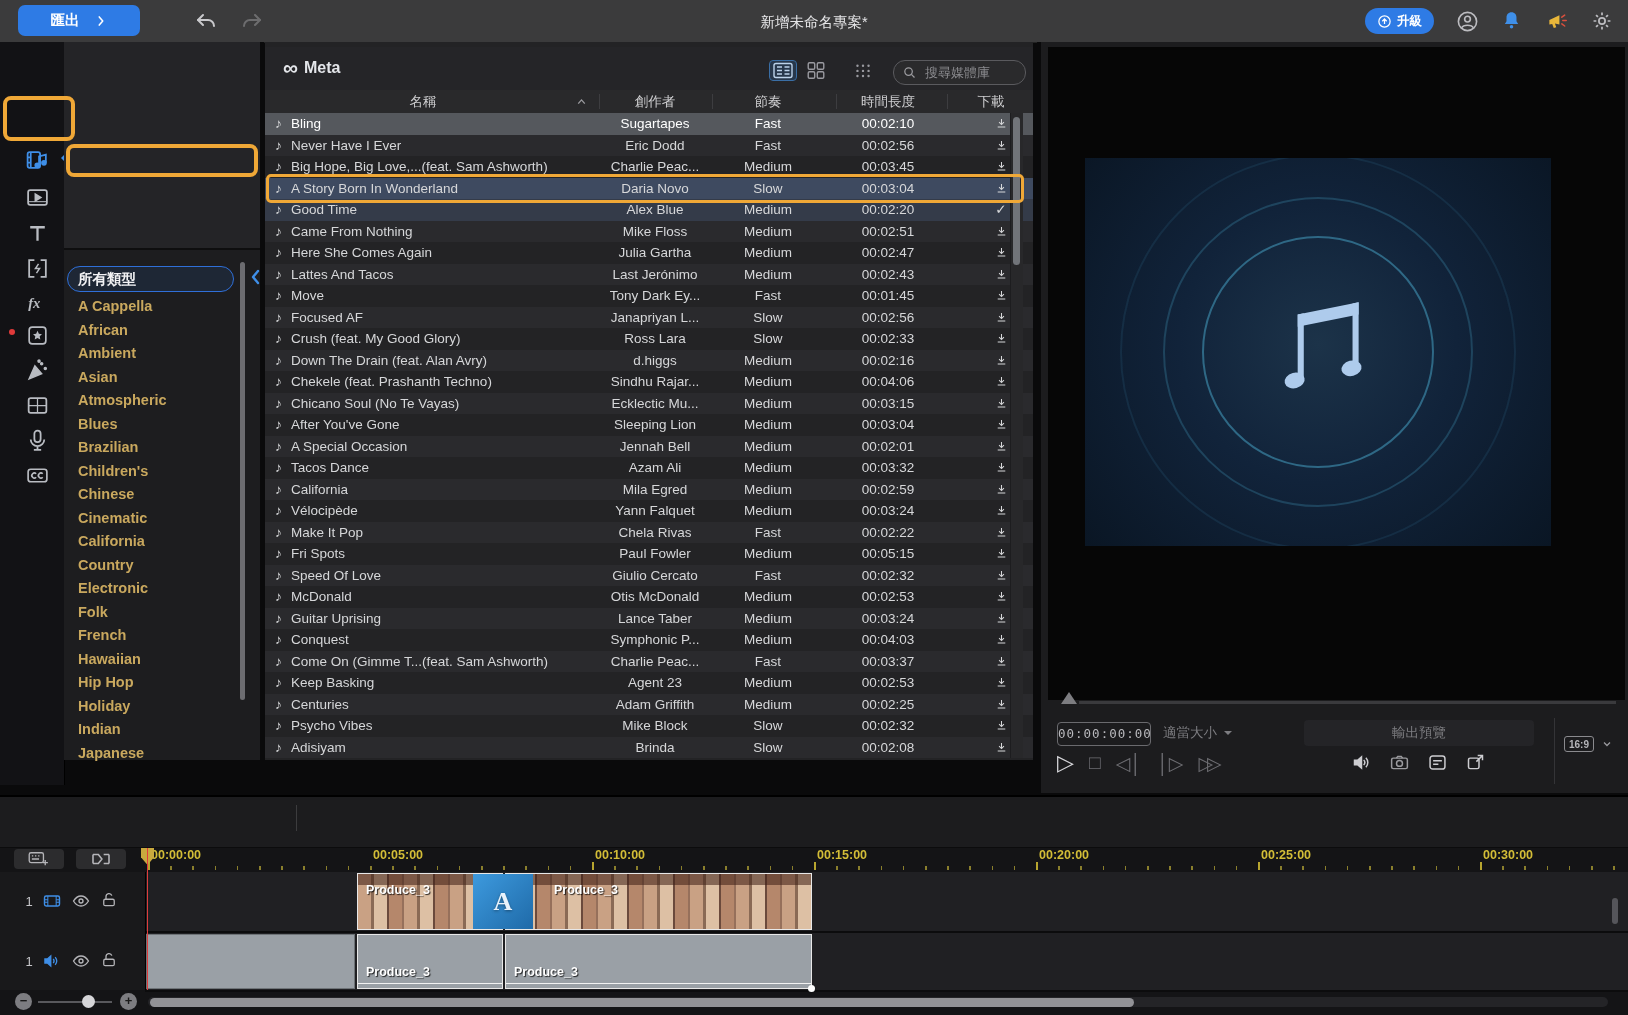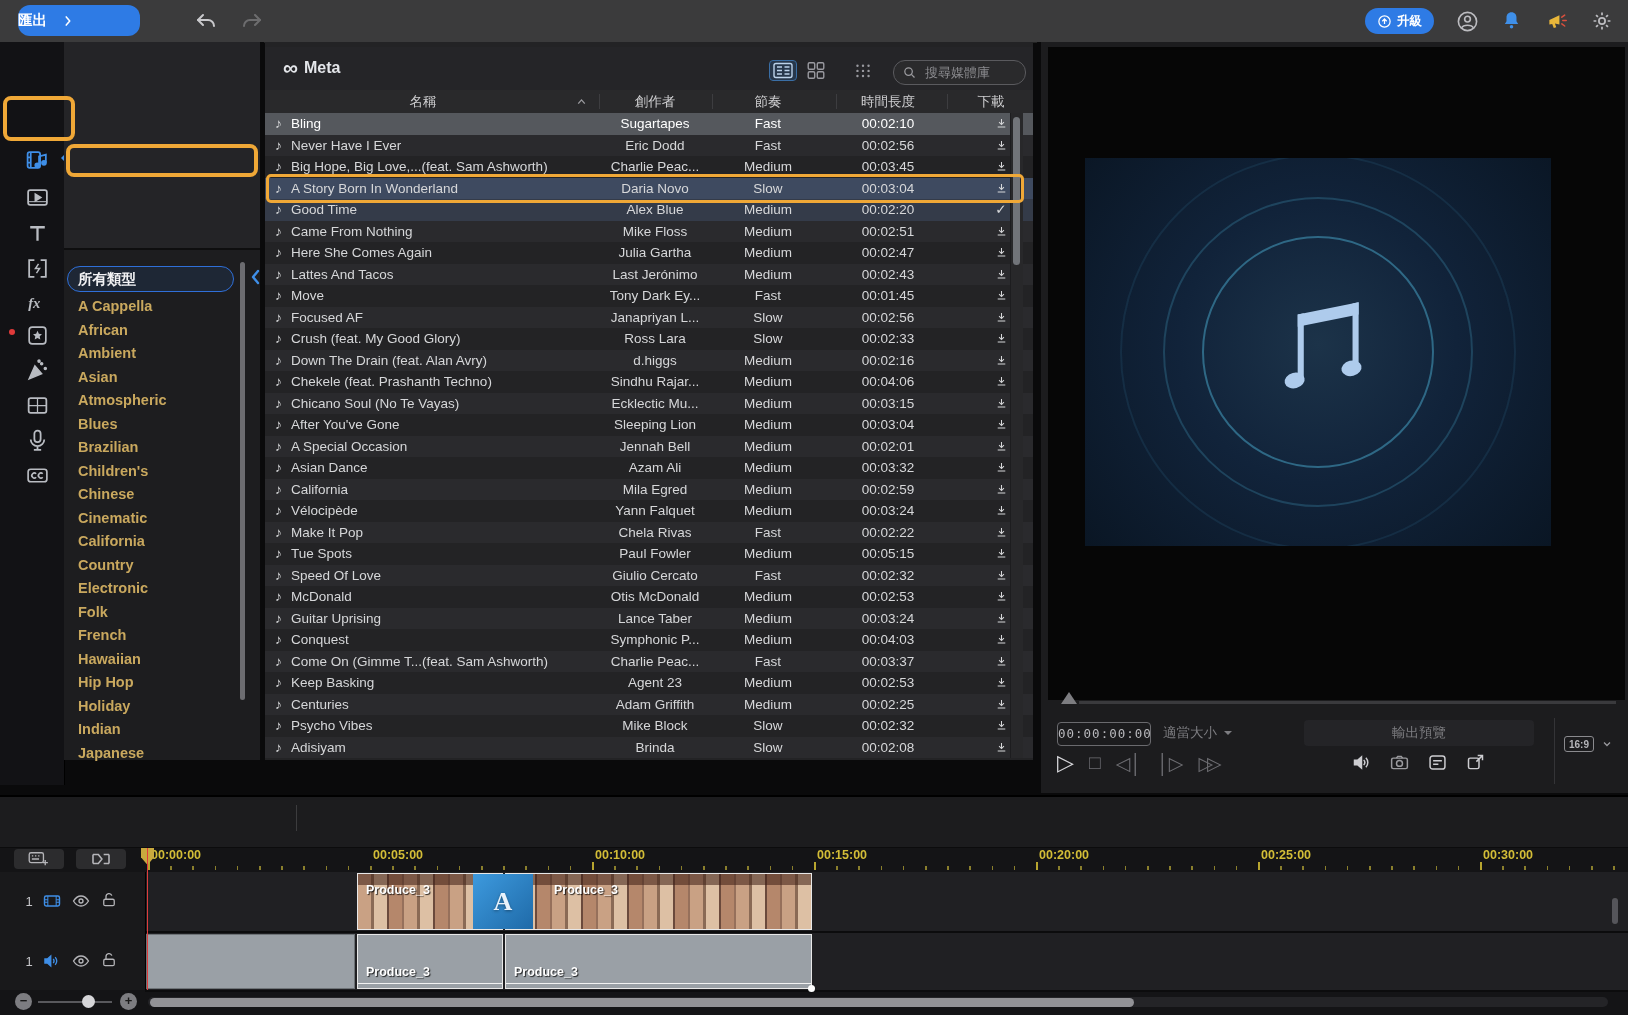--- a/index.html
+++ b/index.html
@@ -1,20 +1,20 @@
 <!DOCTYPE html>
 <html><head>
 <meta charset="utf-8">
 <style>
   html,body{margin:0;padding:0;}
   body{width:1628px;height:1015px;background:#0a0a0b;font-family:"Liberation Sans","DejaVu Sans",sans-serif;position:relative;overflow:hidden;color:#d9dadc;}
   svg{display:block;}
   
   .topbar{position:absolute;left:0;top:0;width:1628px;height:42px;background:#3b3b3c;border-bottom:1px solid #232323;}
-  .export-btn{position:absolute;left:18px;top:5px;width:122px;height:31px;background:#2e7be5;border-radius:12px;display:flex;align-items:center;justify-content:flex-start;gap:14px;color:#fff;}
+  .export-btn{position:absolute;left:18px;top:5px;width:122px;height:31px;background:#2e7be5;border-radius:7px;display:flex;align-items:center;justify-content:center;gap:14px;color:#fff;}
   .export-btn .lbl{font-size:14.5px;font-weight:bold;}
   .nav-arrow{position:absolute;top:9px;width:24px;height:24px;color:#c9c9cc;}
   .nav-arrow.fwd{opacity:.35;}
   .doc-title{position:absolute;left:0;right:0;top:13px;text-align:center;font-size:14.5px;color:#e6e6e8;}
   .tb-right{position:absolute;right:14px;top:0;height:42px;display:flex;align-items:center;gap:22px;}
   .upgrade-pill{height:26px;padding:0 12px;background:#2e7be5;border-radius:13px;display:flex;align-items:center;gap:5px;color:#fff;font-size:12.5px;font-weight:bold;}
   .tb-ic{width:23px;height:23px;color:#bcbcc0;}
   .tb-ic.bell{color:#3f8fe8;}
   
   .sidebar{position:absolute;left:0;top:42px;width:64px;height:743px;background:#121215;border-right:1px solid #000;}
@@ -152,20 +152,21 @@
         <path d="M9 6 L4 11 L9 16"></path>
         <path d="M4 11 h10 a6 6 0 0 1 6 6"></path>
       </svg>
   </div>
   <div class="nav-arrow fwd" style="left:240px;">
     <svg width="24" height="24" viewBox="0 0 24 24" fill="none" stroke="currentColor" stroke-width="2" stroke-linecap="round" stroke-linejoin="round">
         <path d="M15 6 L20 11 L15 16"></path>
         <path d="M20 11 h-10 a6 6 0 0 0 -6 6"></path>
       </svg>
   </div>
+  <div class="doc-title">新增未命名專案*</div>
   <div class="tb-right">
     <div class="upgrade-pill">
       <svg width="15" height="15" viewBox="0 0 24 24" fill="none" stroke="currentColor" stroke-width="2">
           <circle cx="12" cy="12" r="9"></circle>
           <path d="M12 16V8 M8.5 11.5L12 8l3.5 3.5"></path>
         </svg>
       <span>升級</span>
     </div>
     <div class="tb-ic">
       <svg width="23" height="23" viewBox="0 0 24 24" fill="none" stroke="currentColor" stroke-width="1.7">
@@ -537,21 +538,21 @@
         <span class="c-tmp">Medium</span>
         <span class="c-dur">00:02:01</span>
         <span class="c-dl">
           <svg width="13" height="13" viewBox="0 0 24 24" fill="none" stroke="currentColor" stroke-width="1.9">
             <path d="M12 3.5v10 M7.5 9.5L12 14l4.5-4.5 M5 18.5h14"></path>
           </svg>
         </span>
       </div>
       <div class="trow">
         <span class="c-ico">♪</span>
-        <span class="c-name">Asian Dance</span>
+        <span class="c-name">Tacos Dance</span>
         <span class="c-art">Azam Ali</span>
         <span class="c-tmp">Medium</span>
         <span class="c-dur">00:03:32</span>
         <span class="c-dl">
           <svg width="13" height="13" viewBox="0 0 24 24" fill="none" stroke="currentColor" stroke-width="1.9">
             <path d="M12 3.5v10 M7.5 9.5L12 14l4.5-4.5 M5 18.5h14"></path>
           </svg>
         </span>
       </div>
       <div class="trow alt">
@@ -585,21 +586,21 @@
         <span class="c-tmp">Fast</span>
         <span class="c-dur">00:02:22</span>
         <span class="c-dl">
           <svg width="13" height="13" viewBox="0 0 24 24" fill="none" stroke="currentColor" stroke-width="1.9">
             <path d="M12 3.5v10 M7.5 9.5L12 14l4.5-4.5 M5 18.5h14"></path>
           </svg>
         </span>
       </div>
       <div class="trow">
         <span class="c-ico">♪</span>
-        <span class="c-name">Tue Spots</span>
+        <span class="c-name">Fri Spots</span>
         <span class="c-art">Paul Fowler</span>
         <span class="c-tmp">Medium</span>
         <span class="c-dur">00:05:15</span>
         <span class="c-dl">
           <svg width="13" height="13" viewBox="0 0 24 24" fill="none" stroke="currentColor" stroke-width="1.9">
             <path d="M12 3.5v10 M7.5 9.5L12 14l4.5-4.5 M5 18.5h14"></path>
           </svg>
         </span>
       </div>
       <div class="trow alt">

